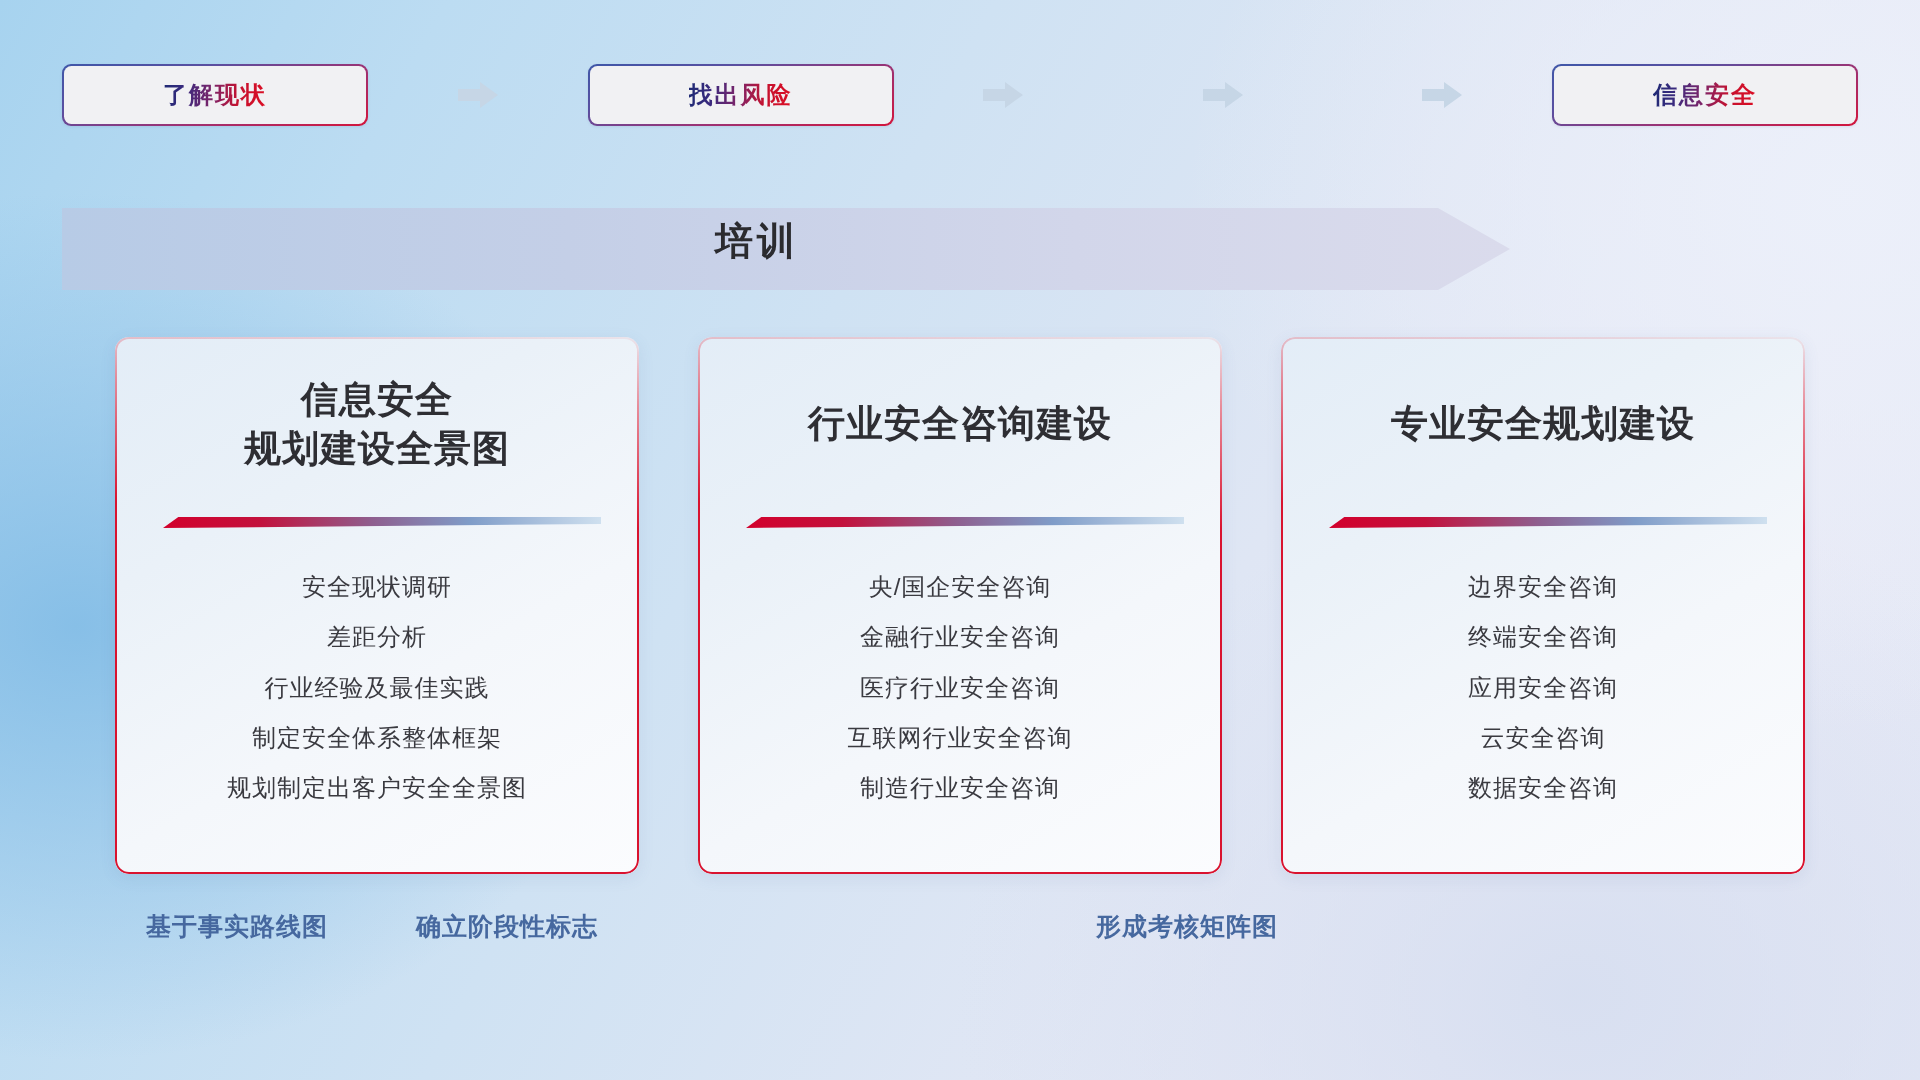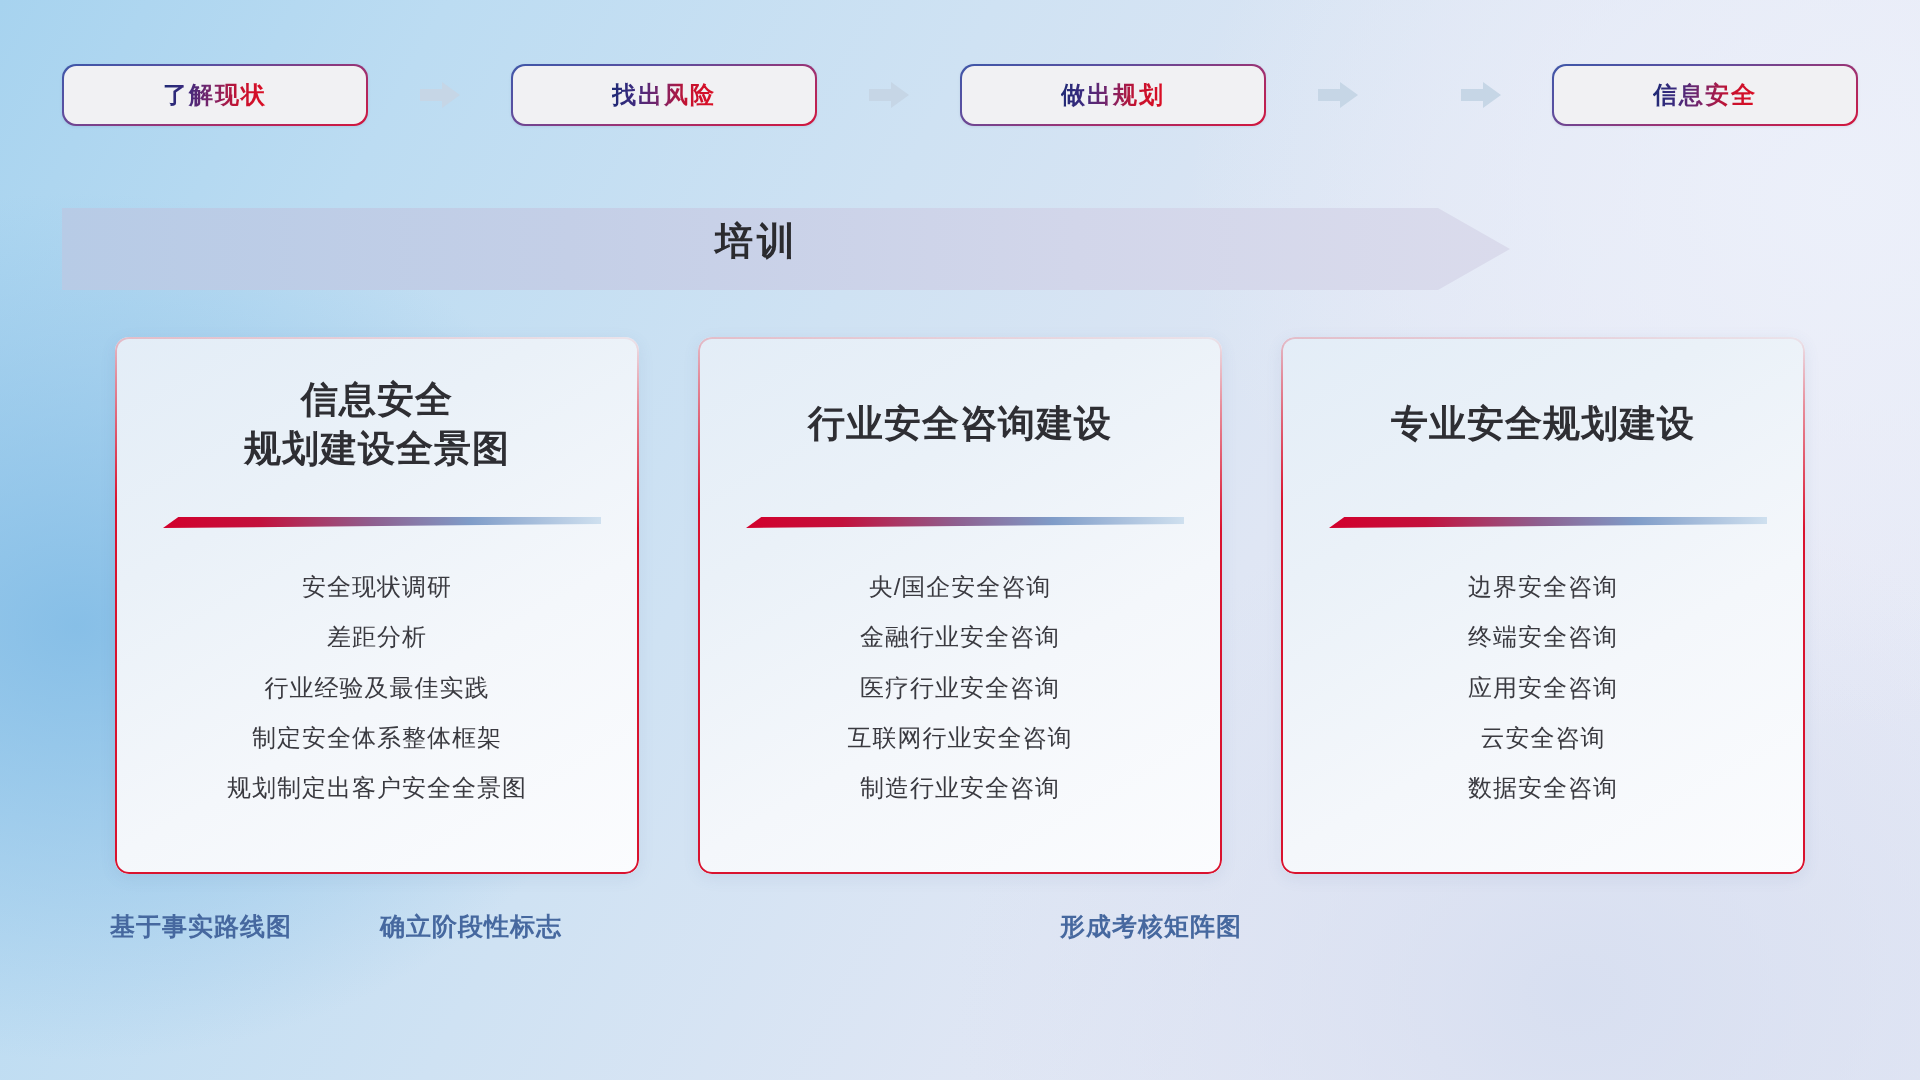--- a/index.html
+++ b/index.html
@@ -29,21 +29,21 @@
     top: 64px;
     width: 1796px;
     height: 62px;
     display: flex;
     align-items: center;
   }
   .step-box {
     position: relative;
     flex: 0 0 306px;
     height: 62px;
-    border-radius: 14px;
+    border-radius: 9px;
     background: #f1f1f3;
     display: flex;
     align-items: center;
     justify-content: center;
     padding: 1.6px;
     background-image: linear-gradient(#f1f1f3, #f1f1f3),
                       linear-gradient(163deg, #3f57a8 0%, #5a4fa0 30%, #9c3273 62%, #d3163c 100%);
     background-origin: border-box;
     background-clip: content-box, border-box;
     box-shadow: 0 1px 3px rgba(60,80,130,0.10);
@@ -186,20 +186,21 @@
     height: 48px;
   }
   .footer-label {
     position: absolute;
     top: 0;
     font-size: 25px;
     font-weight: 700;
     color: #46689f;
     letter-spacing: 1px;
     white-space: nowrap;
+    margin-left: 36px;
   }
 </style>
 </head>
 <body>
 
 <div id="stage">
 
   <div id="stepbar">
 
     <div class="step-box">
@@ -213,23 +214,20 @@
 
     <div class="step-box">
       <span class="step-label">找出风险</span>
     </div>
     <div class="step-gap">
       <svg class="step-arrow" viewBox="0 0 40 26">
         <path d="M0 7 H22 V0 L40 13 L22 26 V19 H0 Z" fill="#c6d6e6"></path>
       </svg>
     </div>
 
-    <div class="step-box">
-      <span class="step-label">做出规划</span>
-    </div>
     <div class="step-gap">
       <svg class="step-arrow" viewBox="0 0 40 26">
         <path d="M0 7 H22 V0 L40 13 L22 26 V19 H0 Z" fill="#c6d6e6"></path>
       </svg>
     </div>
 
     <div class="step-gap">
       <svg class="step-arrow" viewBox="0 0 40 26">
         <path d="M0 7 H22 V0 L40 13 L22 26 V19 H0 Z" fill="#c6d6e6"></path>
       </svg>

